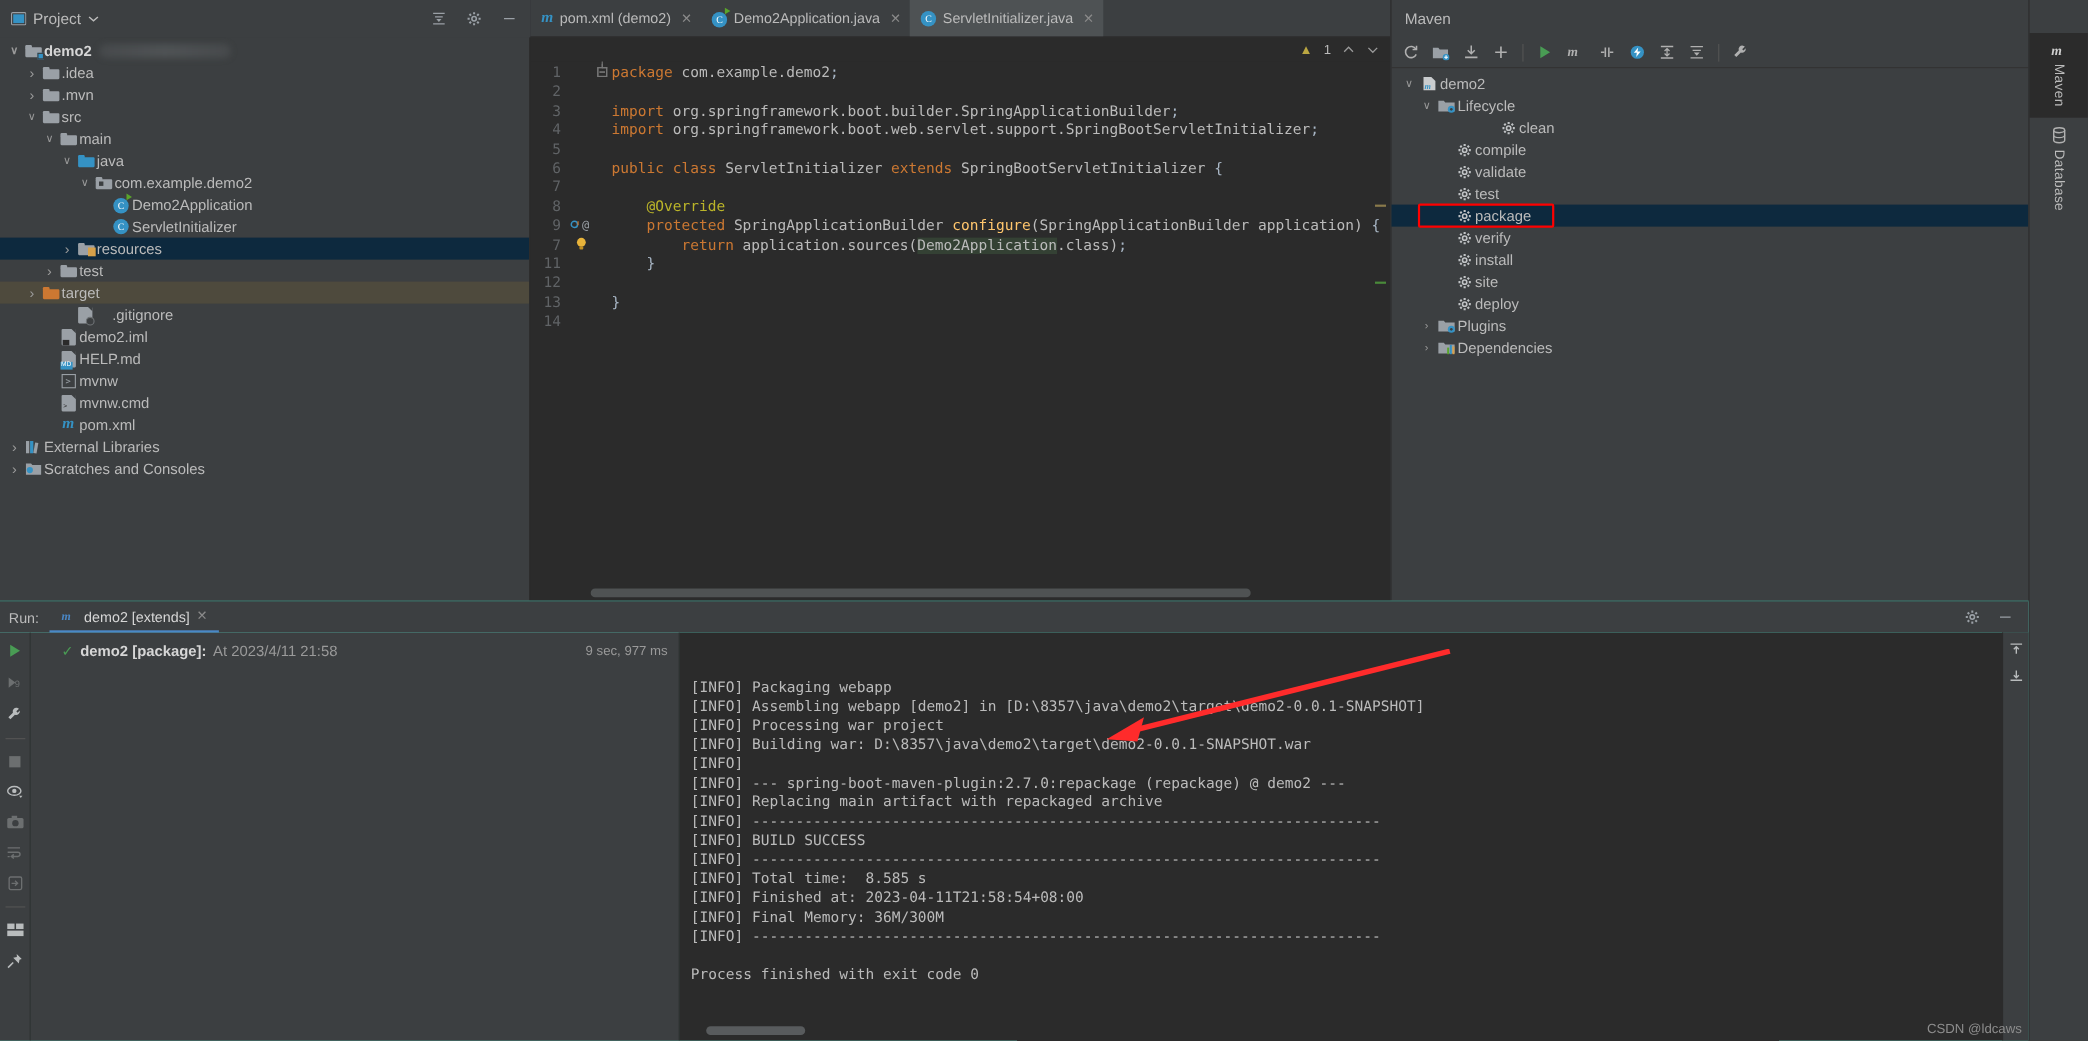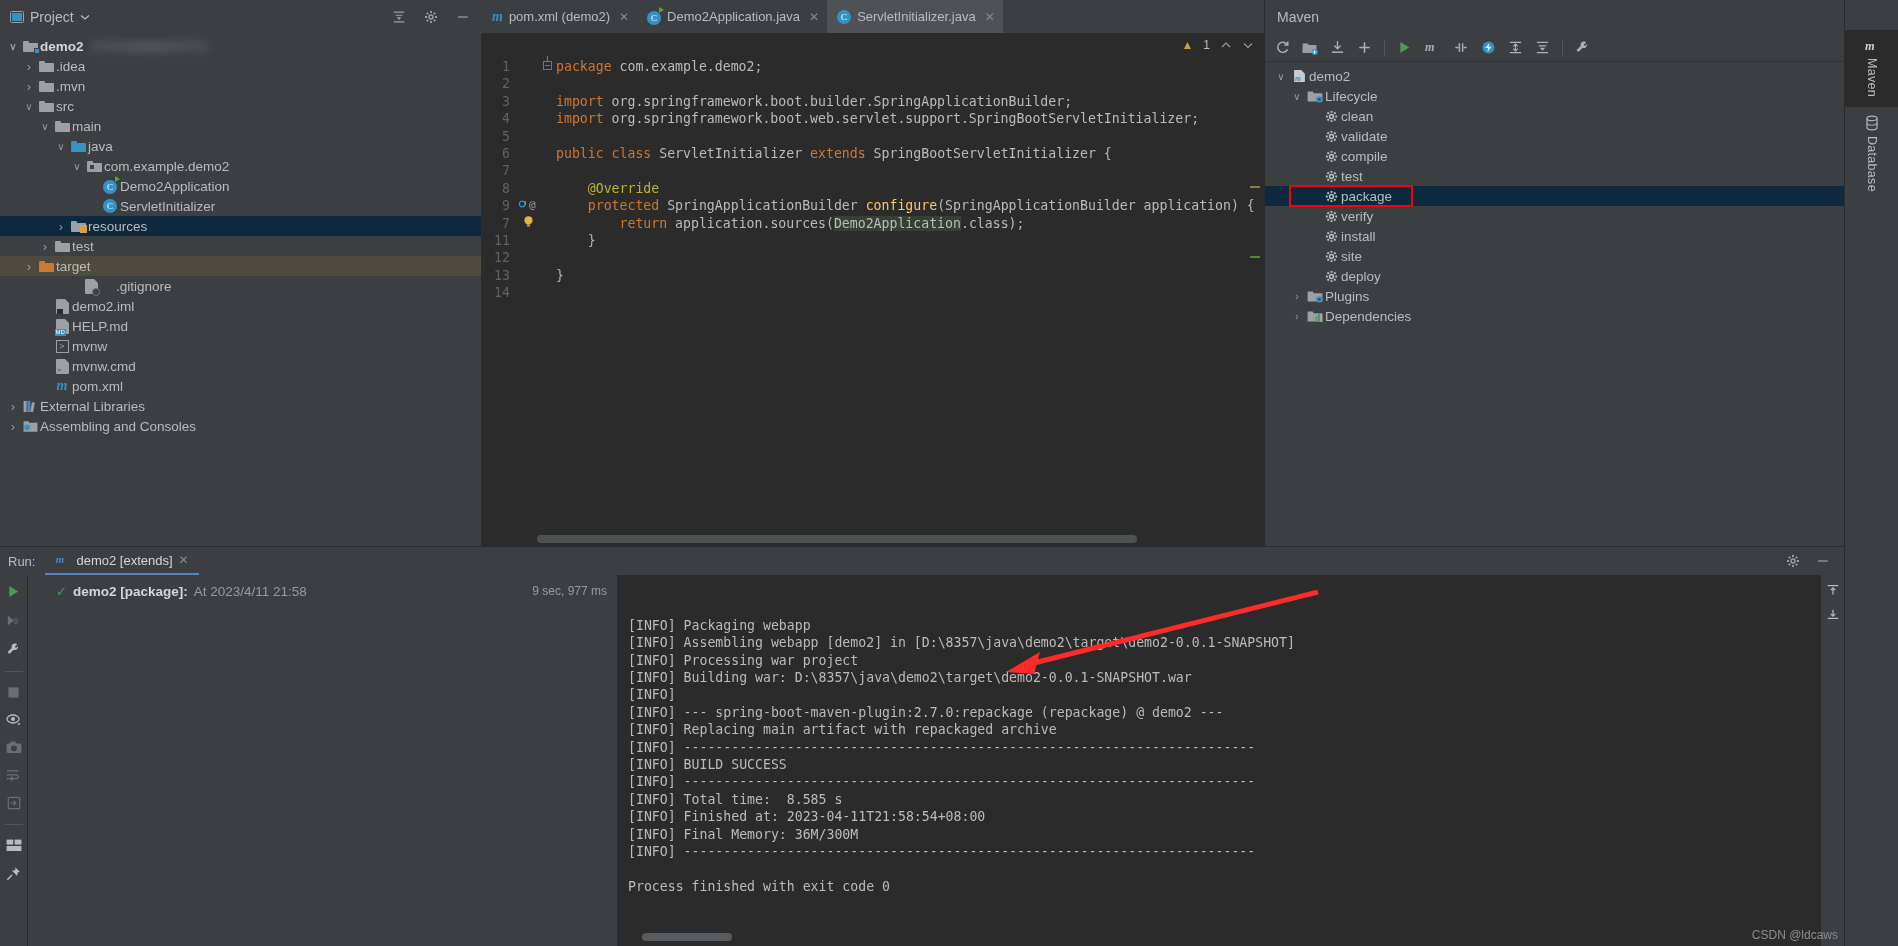--- a/index.html
+++ b/index.html
@@ -349,21 +349,21 @@
         </div>
         <div class="tnode sel-olive" style="padding-left: 22px;">
           <span class="arrow" style="font-size: 13px;">›</span>
           <span class="ficon">
             <span class="ico">
               <span class="folder orange"></span>
             </span>
           </span>
           <span>target</span>
         </div>
-        <div class="tnode" style="padding-left: 52px; gap: 15px;">
+        <div class="tnode" style="padding-left: 38px; gap: 15px;">
           <span class="arrow"></span>
           <span class="ficon">
             <span class="ico">
               <span class="fileicon">
                 <span class="corner"></span>
                 <span style="position:absolute;right:-2px;bottom:-2px;width:8px;height:8px;border:1.4px solid #6f7376;border-radius:50%;background:#3c3f41"></span>
               </span>
             </span>
           </span>
           <span>.gitignore</span>
@@ -440,21 +440,21 @@
         <div class="tnode" style="padding-left: 6px;">
           <span class="arrow" style="font-size: 13px;">›</span>
           <span class="ficon">
             <span class="ico">
               <svg width="15" height="14" viewBox="0 0 16 14">
                 <path d="M0.6 2h5l1.2 1.6h8.6v9.4H0.6z" fill="#9aa0a6"></path>
                 <circle cx="4.4" cy="8.4" r="3" fill="#3592c4"></circle>
               </svg>
             </span>
           </span>
-          <span>Assembling and Consoles</span>
+          <span>Scratches and Consoles</span>
         </div>
       </div>
   </div>
 
   <div id="editor-toolstrip">
     <span class="ico">
       <svg width="14" height="14" viewBox="0 0 16 16">
           <path d="M2 2.5H14M4 6H12M2 13.5H14" stroke="#9aa0a6" stroke-width="1.3"></path>
           <path d="M8 11.4 L5.3 8.4 H10.7 Z" fill="#9aa0a6"></path>
         </svg>
@@ -663,21 +663,21 @@
             <span class="ico">
               <svg width="16" height="13" viewBox="0 0 16 13">
                 <path d="M0.6 1.6h5l1.2 1.6h8.6v8.2H0.6z" fill="#9aa0a6"></path>
                 <circle cx="12.4" cy="9.4" r="3.2" fill="#3592c4"></circle>
                 <circle cx="12.4" cy="9.4" r="1.2" fill="#3c3f41"></circle>
               </svg>
             </span>
           </span>
           <span>Lifecycle</span>
         </div>
-        <div class="mnode" style="padding-left: 40px;">
+        <div class="mnode" style="padding-left: 60px; margin-left: 20px;">
           <span class="arrow"></span>
           <span class="micon">
             <span class="ico">
               <svg width="13" height="13" viewBox="0 0 16 16">
                 <circle cx="8" cy="8" r="2.4" fill="none" stroke="#c0c3c5" stroke-width="1.8"></circle>
                 <g stroke="#c0c3c5" stroke-width="2.4">
                   <path d="M8 1.1V3.3M8 12.7V14.9M1.1 8H3.3M12.7 8H14.9M3.1 3.1L4.7 4.7M11.3 11.3L12.9 12.9M12.9 3.1L11.3 4.7M4.7 11.3L3.1 12.9"></path>
                 </g>
               </svg>
             </span>
@@ -689,35 +689,35 @@
           <span class="micon">
             <span class="ico">
               <svg width="13" height="13" viewBox="0 0 16 16">
                 <circle cx="8" cy="8" r="2.4" fill="none" stroke="#c0c3c5" stroke-width="1.8"></circle>
                 <g stroke="#c0c3c5" stroke-width="2.4">
                   <path d="M8 1.1V3.3M8 12.7V14.9M1.1 8H3.3M12.7 8H14.9M3.1 3.1L4.7 4.7M11.3 11.3L12.9 12.9M12.9 3.1L11.3 4.7M4.7 11.3L3.1 12.9"></path>
                 </g>
               </svg>
             </span>
           </span>
-          <span>validate</span>
+          <span>compile</span>
         </div>
         <div class="mnode" style="padding-left: 40px;">
           <span class="arrow"></span>
           <span class="micon">
             <span class="ico">
               <svg width="13" height="13" viewBox="0 0 16 16">
                 <circle cx="8" cy="8" r="2.4" fill="none" stroke="#c0c3c5" stroke-width="1.8"></circle>
                 <g stroke="#c0c3c5" stroke-width="2.4">
                   <path d="M8 1.1V3.3M8 12.7V14.9M1.1 8H3.3M12.7 8H14.9M3.1 3.1L4.7 4.7M11.3 11.3L12.9 12.9M12.9 3.1L11.3 4.7M4.7 11.3L3.1 12.9"></path>
                 </g>
               </svg>
             </span>
           </span>
-          <span>compile</span>
+          <span>validate</span>
         </div>
         <div class="mnode" style="padding-left: 40px;">
           <span class="arrow"></span>
           <span class="micon">
             <span class="ico">
               <svg width="13" height="13" viewBox="0 0 16 16">
                 <circle cx="8" cy="8" r="2.4" fill="none" stroke="#c0c3c5" stroke-width="1.8"></circle>
                 <g stroke="#c0c3c5" stroke-width="2.4">
                   <path d="M8 1.1V3.3M8 12.7V14.9M1.1 8H3.3M12.7 8H14.9M3.1 3.1L4.7 4.7M11.3 11.3L12.9 12.9M12.9 3.1L11.3 4.7M4.7 11.3L3.1 12.9"></path>
                 </g>

